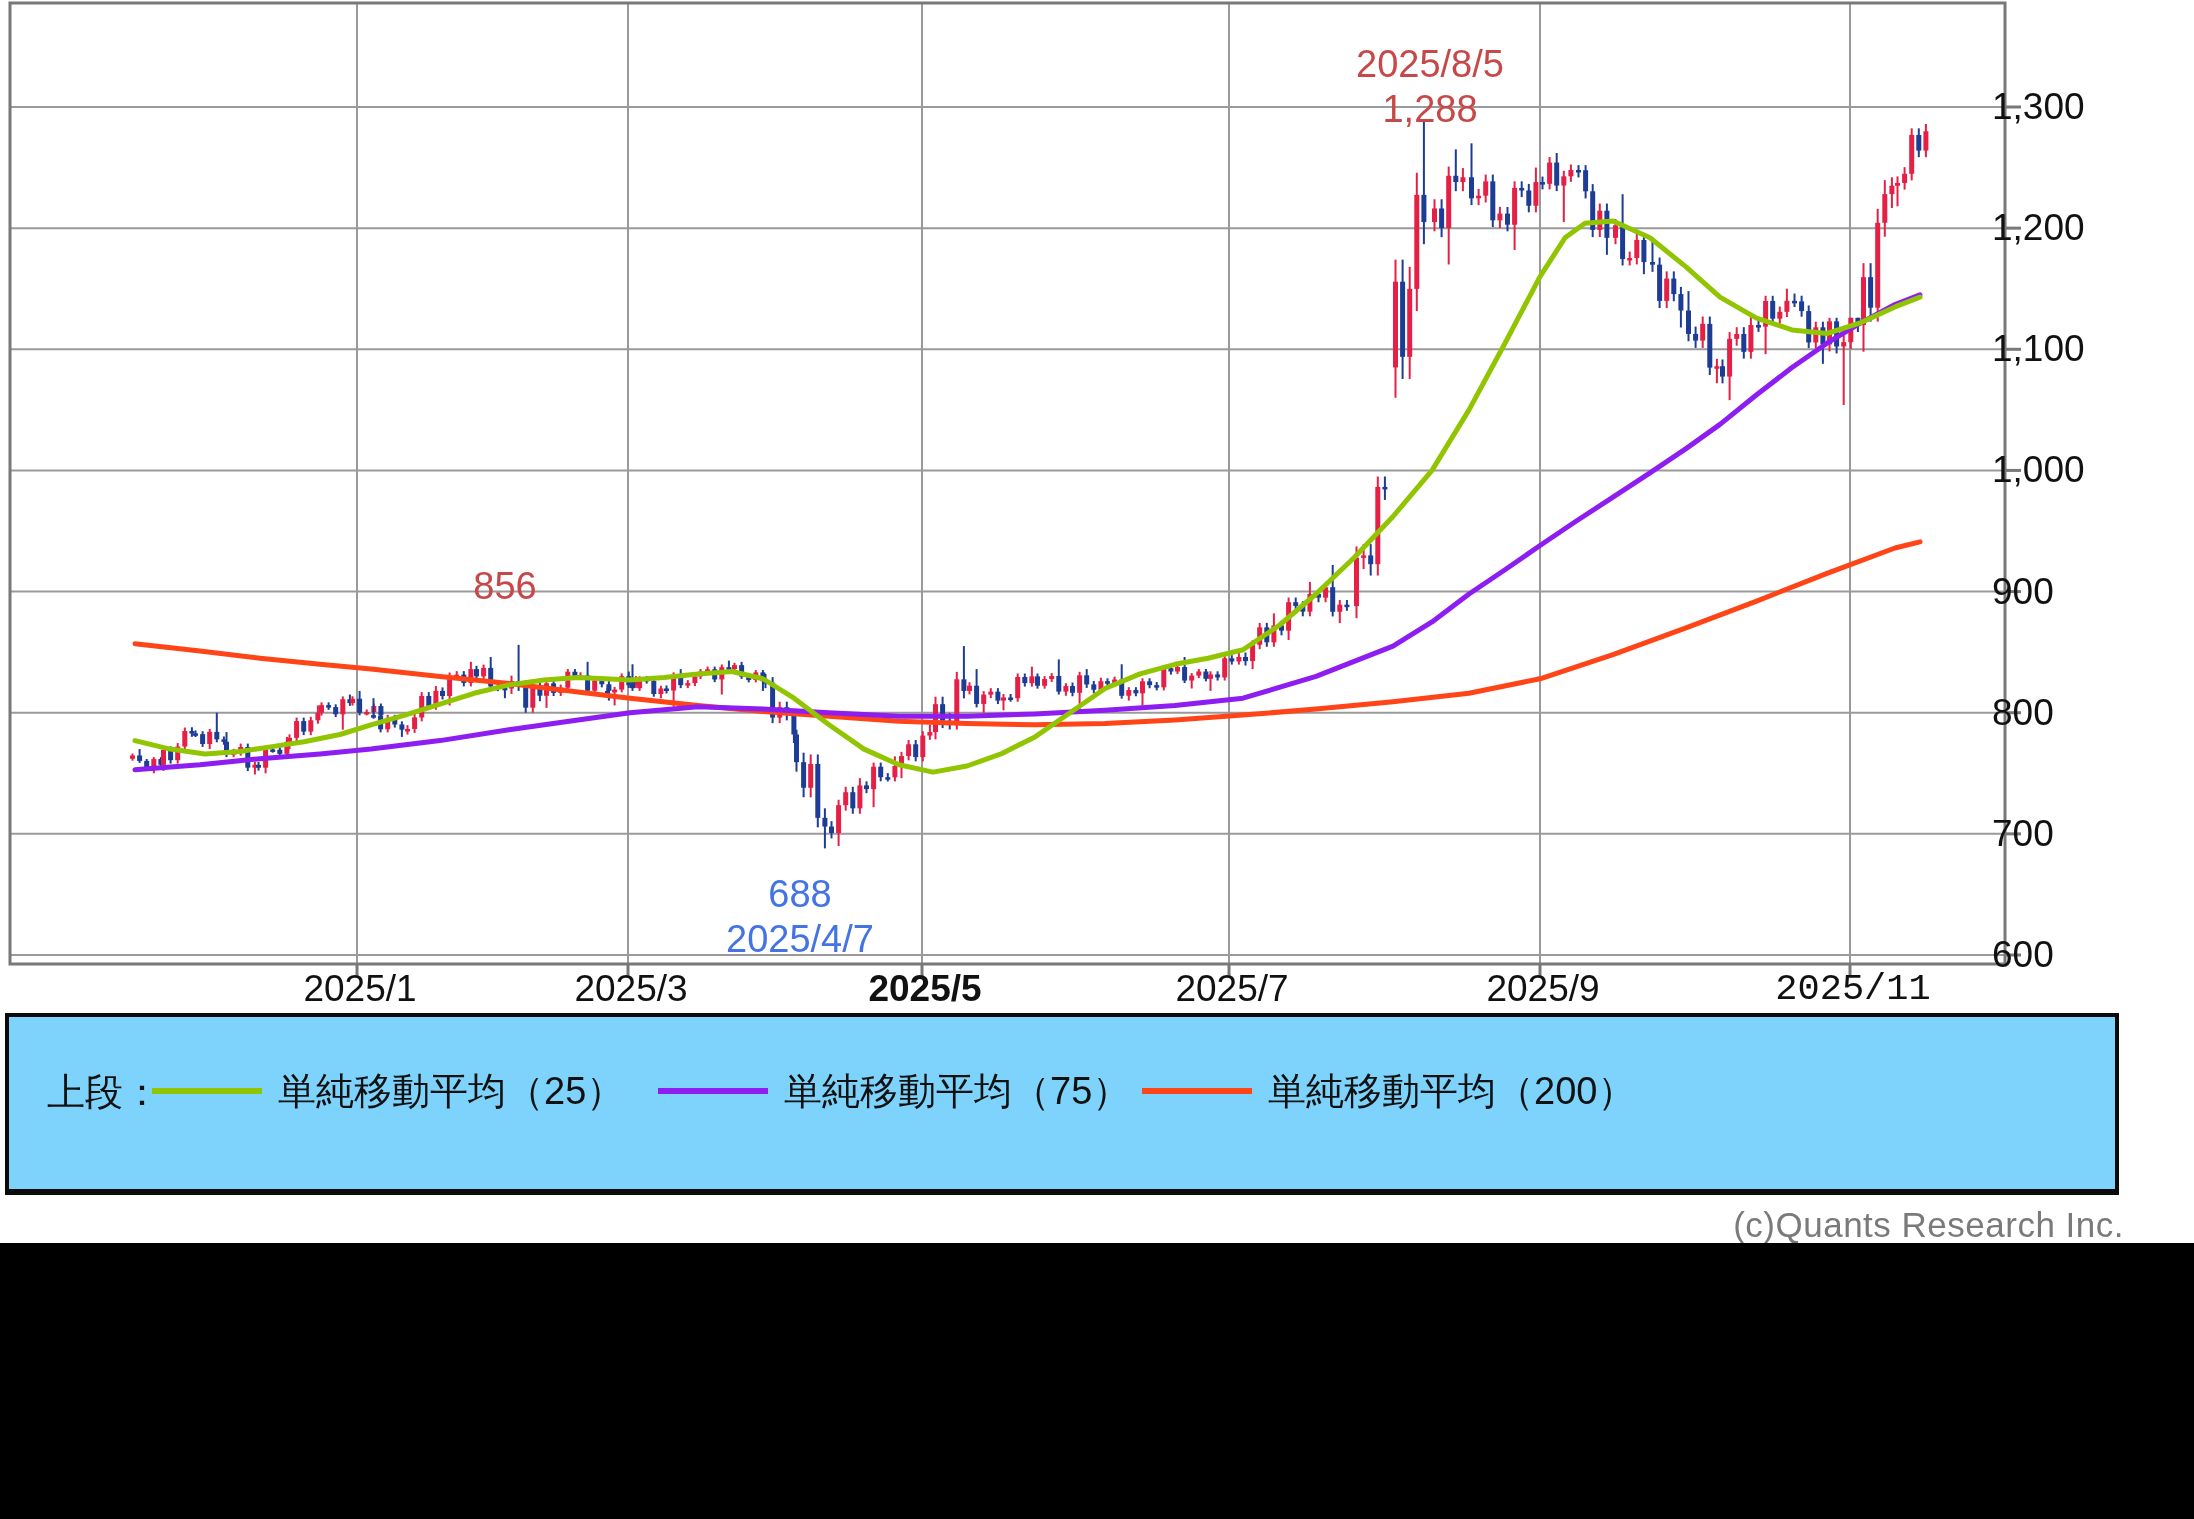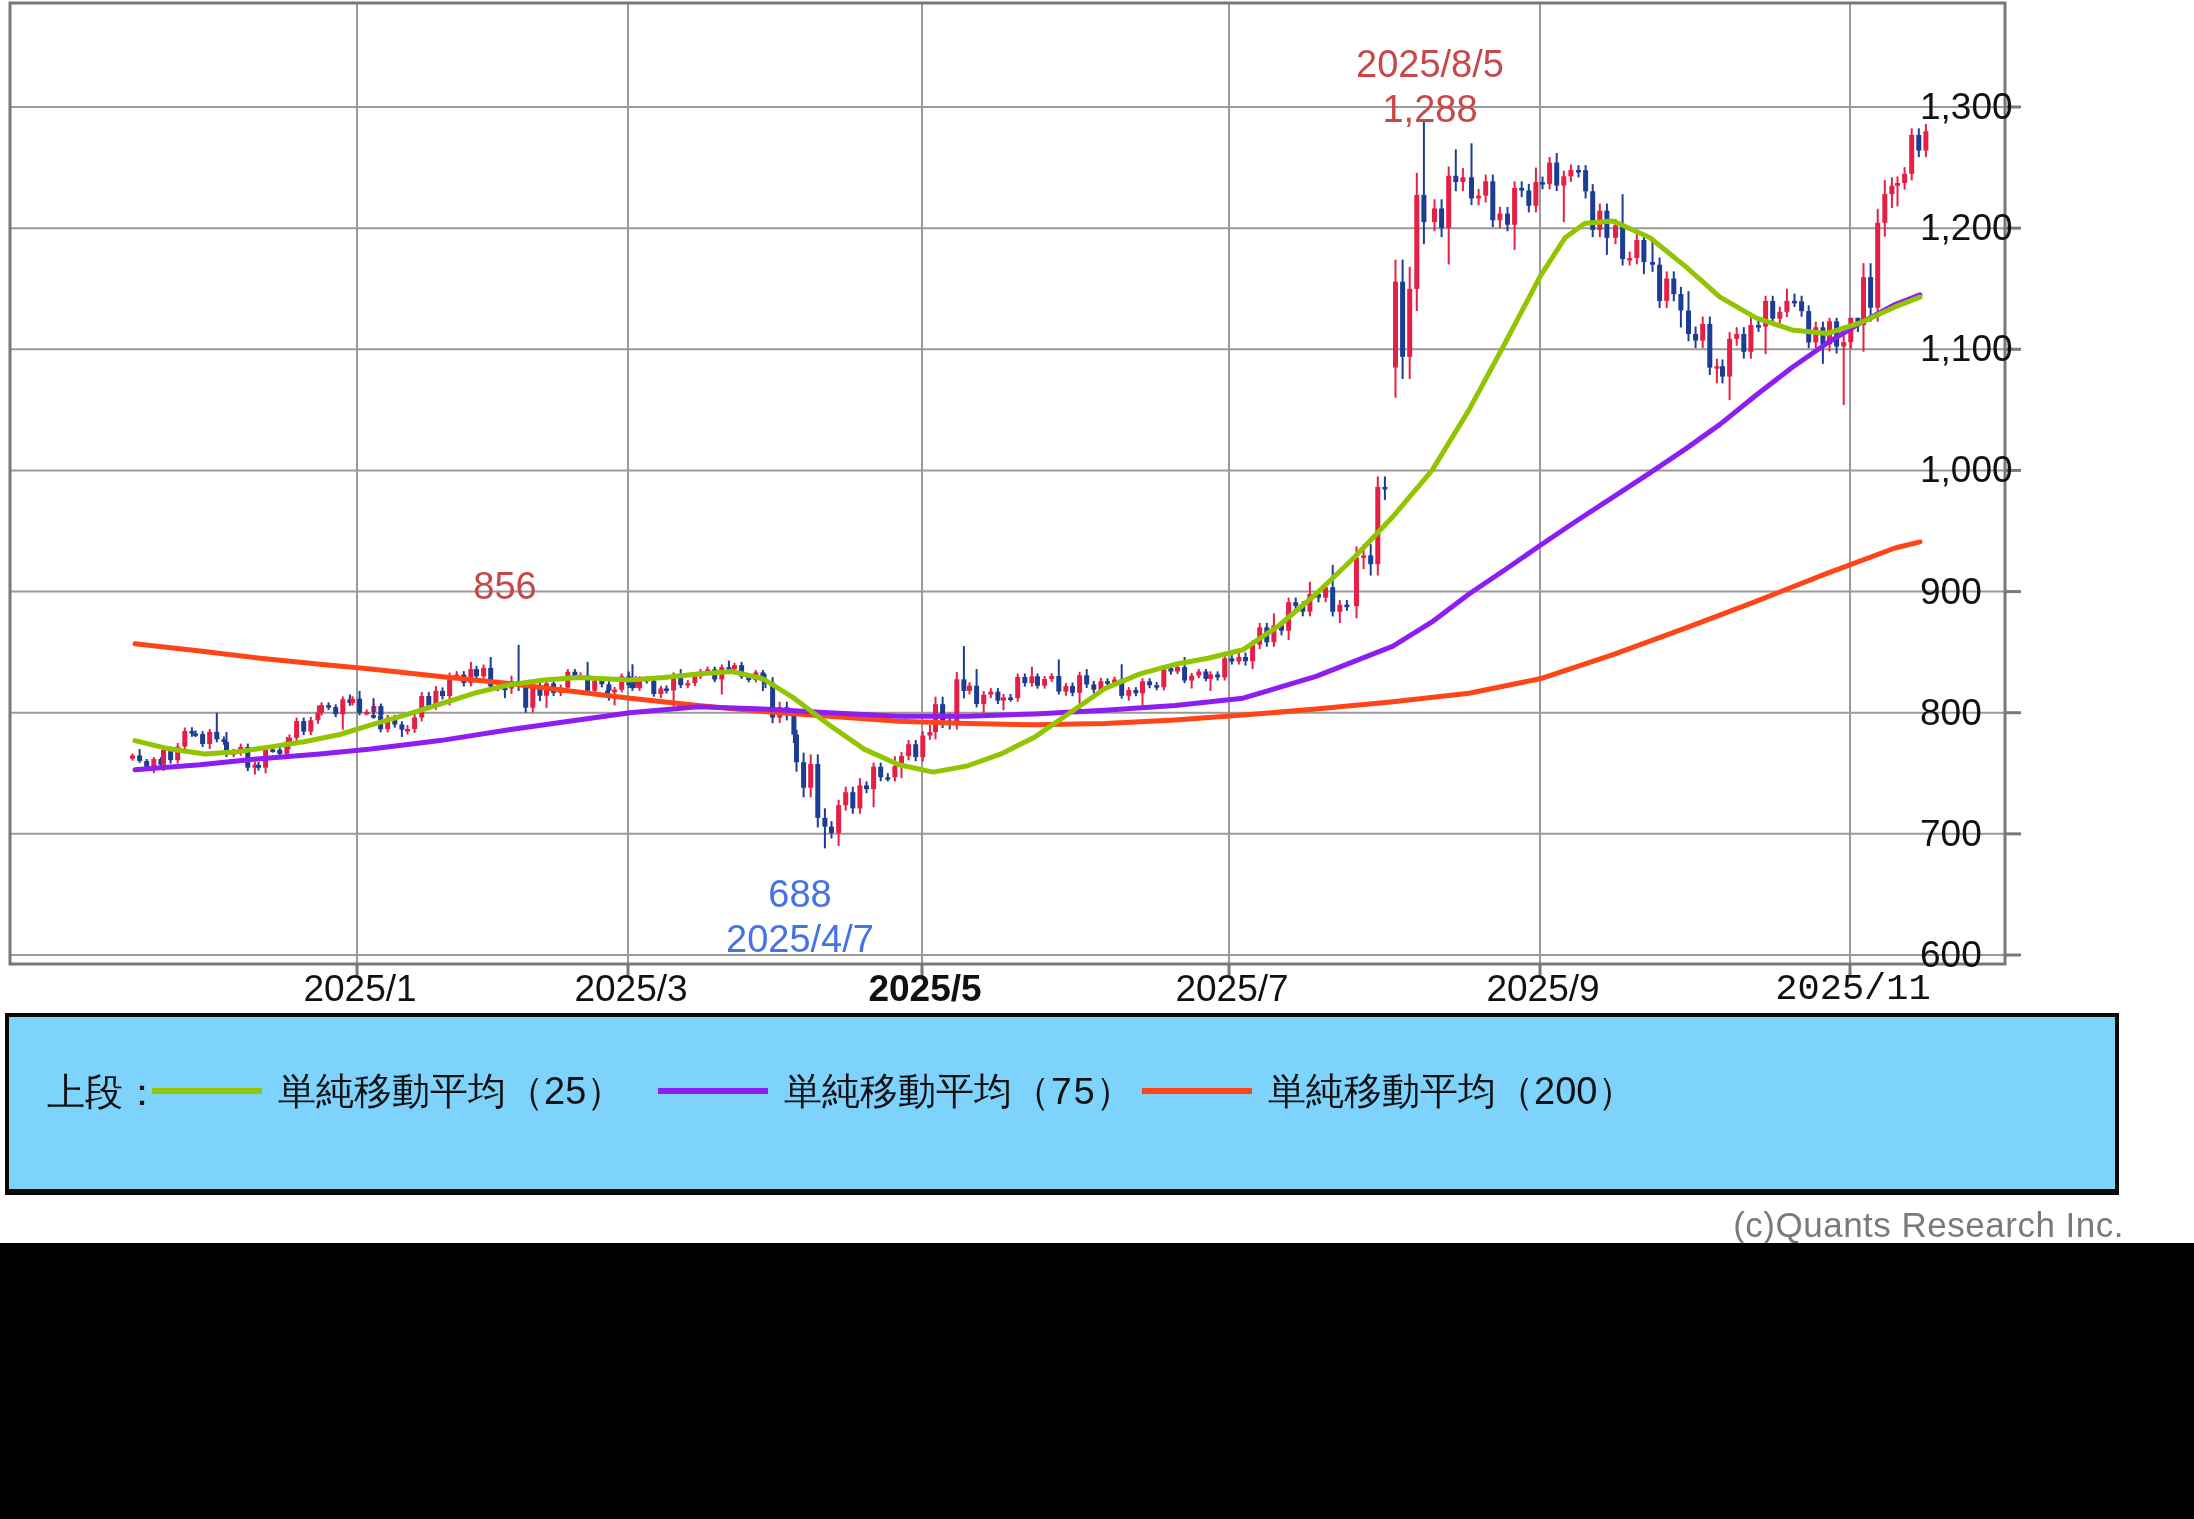--- a/index.html
+++ b/index.html
@@ -1,20 +1,20 @@
 <!DOCTYPE html>
 <html><head>
 <meta charset="utf-8">
 <style>
   html,body{margin:0;padding:0;background:#ffffff;}
   body{width:2194px;height:1519px;overflow:hidden;position:relative;
        font-family:"Liberation Sans","DejaVu Sans",sans-serif;}
   .stage{position:absolute;left:0;top:0;width:2194px;height:1519px;background:#fff;}
   #chart{position:absolute;left:0;top:0;}
-  .axis-label-y{position:absolute;left:1920px;width:160px;height:42px;line-height:42px;
+  .axis-label-y{position:absolute;left:1992px;width:160px;height:42px;line-height:42px;
       font-size:37px;color:#111;text-align:left;white-space:nowrap;}
   .axis-label-x{position:absolute;top:968px;width:190px;height:42px;line-height:42px;
       font-size:37px;color:#111;text-align:center;white-space:nowrap;}
   .ann{position:absolute;width:420px;text-align:center;font-size:38px;line-height:45px;
       font-weight:400;white-space:nowrap;margin-top:20px;}
   .ann span{display:block;}
   .legend-box{position:absolute;left:5px;top:1013px;width:2106px;height:172px;
       border:4px solid #0a0a0a;border-bottom-width:6px;background:#7dd3fc;}
   .legend-prefix{position:absolute;left:38px;top:50px;font-size:38px;color:#111;}
   .legend-item{position:absolute;top:50px;height:48px;display:flex;align-items:center;}
@@ -634,21 +634,21 @@
     <span>2025/4/7</span>
   </div>
 
   <div class="legend-box">
     <span class="legend-prefix">上段：</span>
     <div id="legend-items">
         <div class="legend-item" style="left: 143px;">
           <span class="legend-swatch" style="background: rgb(146, 197, 1);"></span>
           <span class="legend-item-label">単純移動平均（25）</span>
         </div>
-        <div class="legend-item" style="left: 649px; font-family: Liberation Mono, monospace;">
+        <div class="legend-item" style="left: 649px;">
           <span class="legend-swatch" style="background: rgb(142, 29, 242);"></span>
           <span class="legend-item-label">単純移動平均（75）</span>
         </div>
         <div class="legend-item" style="left: 1133px;">
           <span class="legend-swatch" style="background: rgb(255, 69, 23);"></span>
           <span class="legend-item-label">単純移動平均（200）</span>
         </div>
       </div>
   </div>
 

